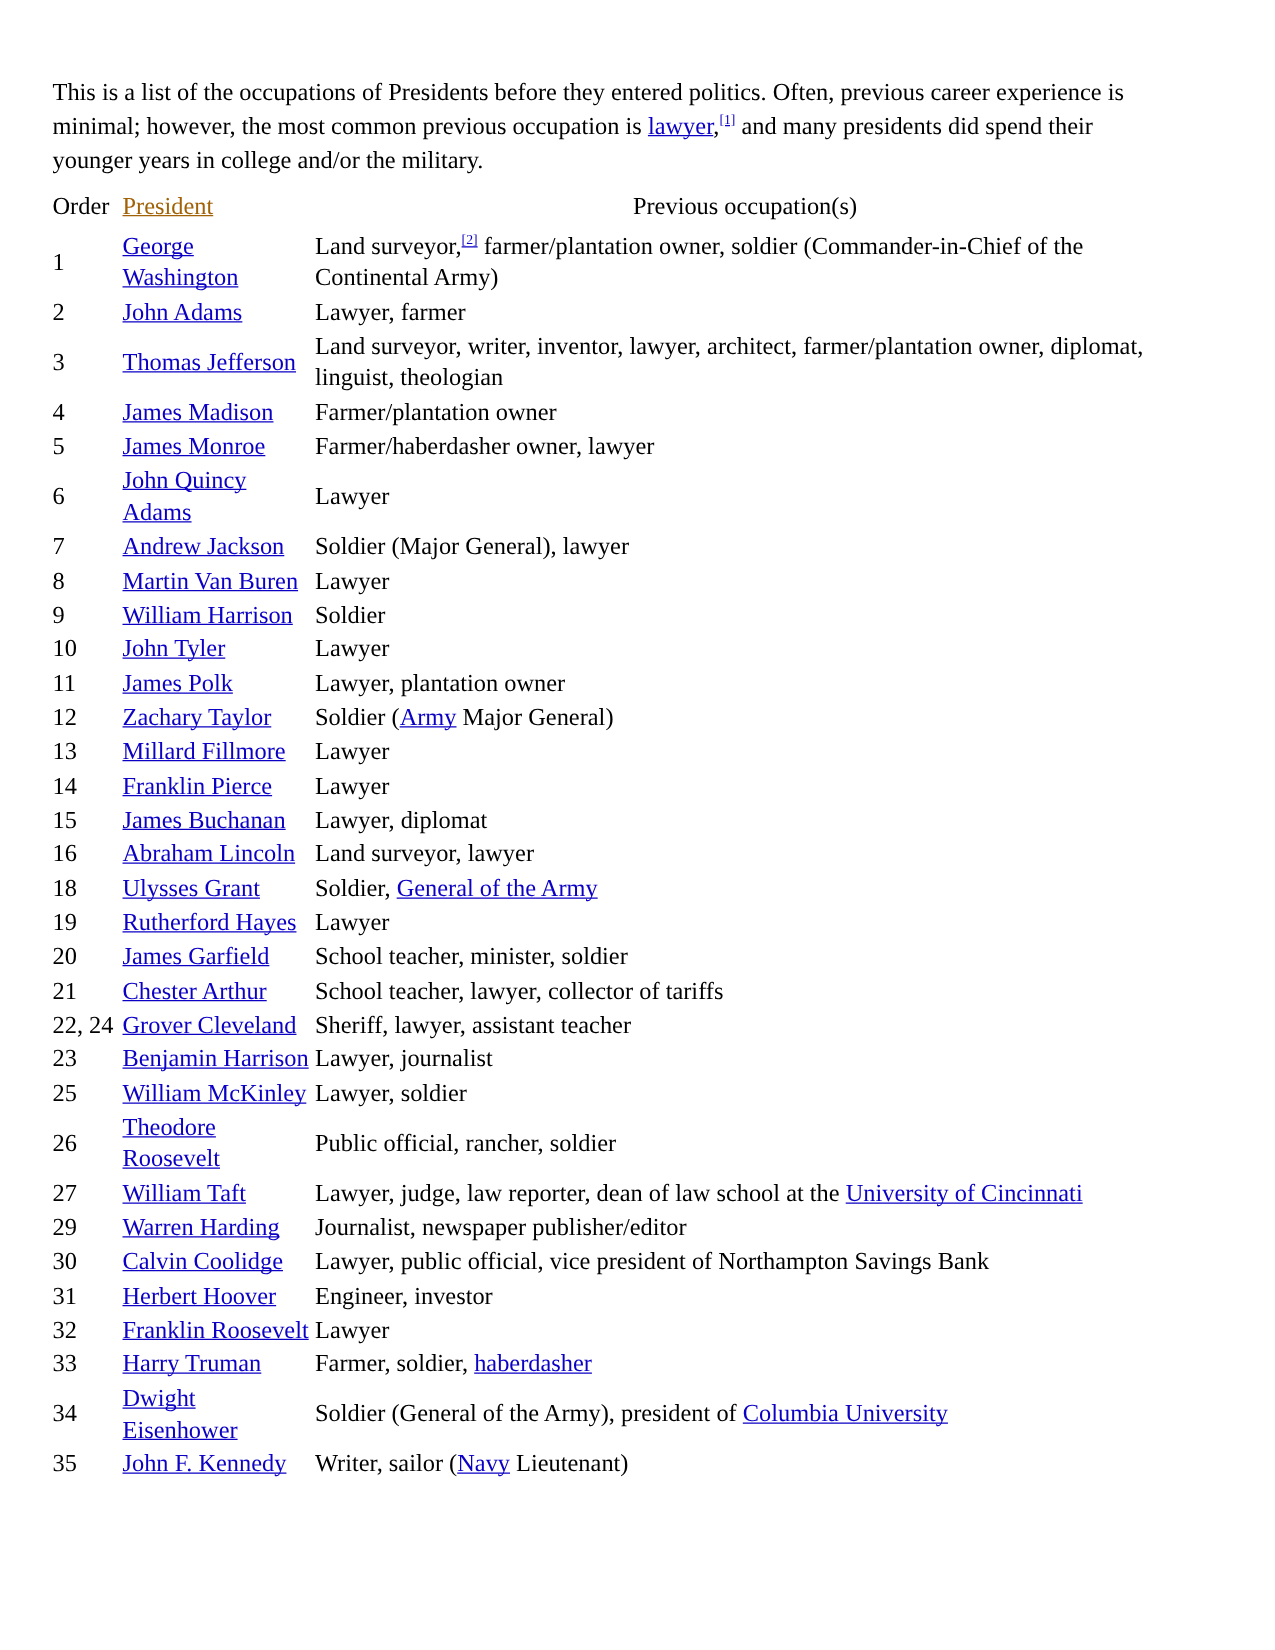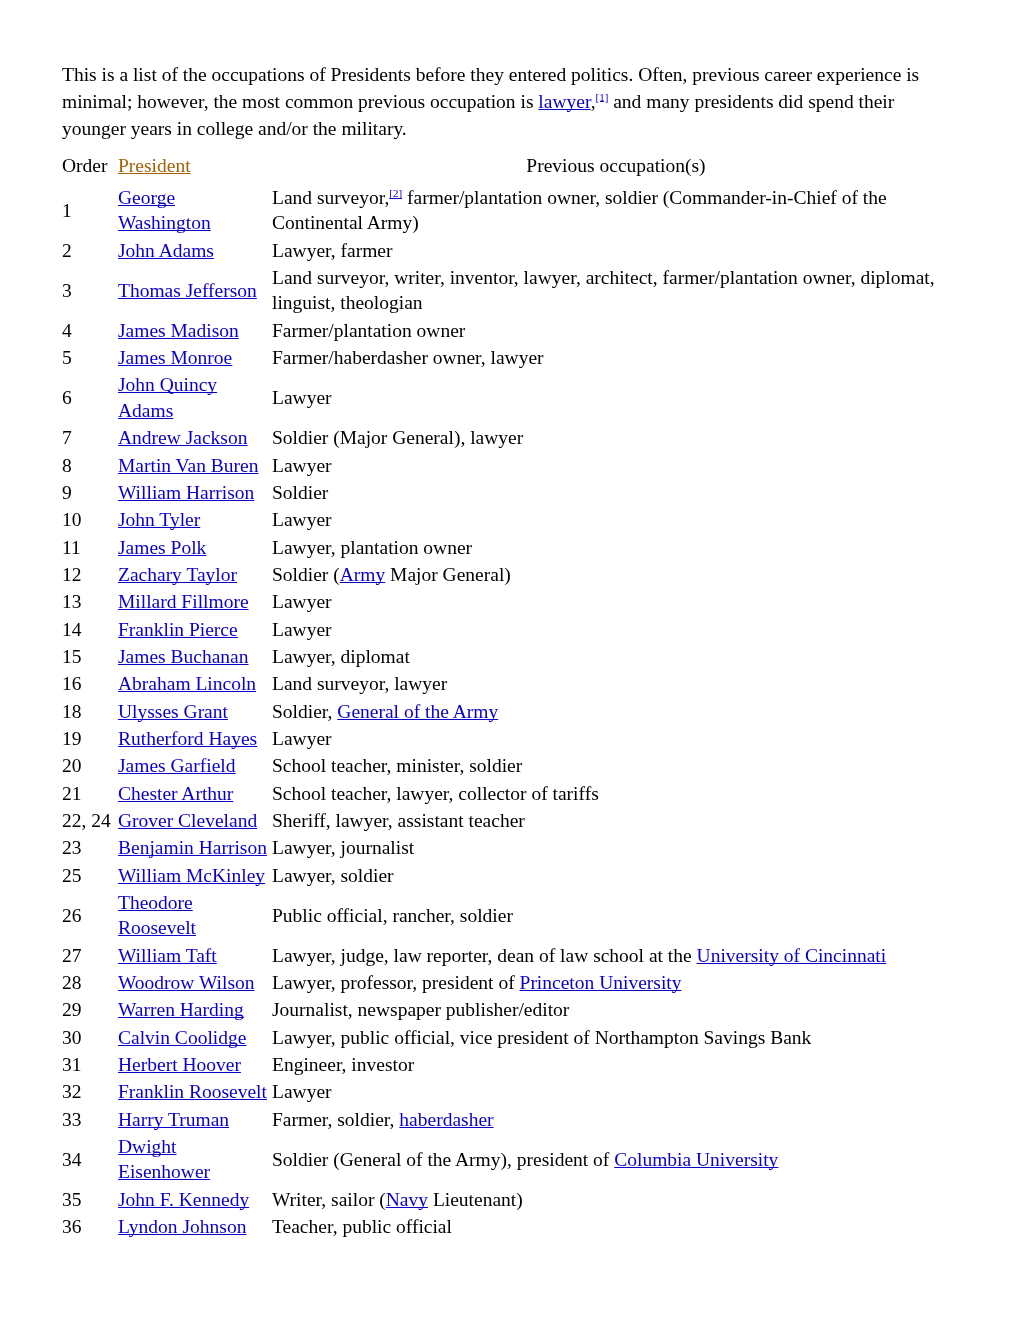--- a/index.html
+++ b/index.html
@@ -13,21 +13,21 @@
     height: 1320px;
     font-family: "Liberation Serif", "DejaVu Serif", serif;
     color: #000000;
     -webkit-font-smoothing: antialiased;
   }
   .page {
     position: relative;
     width: 1020px;
     height: 1320px;
     box-sizing: border-box;
-    padding: 62px 60px 0 62px;
+    padding: 62px 60px 0 42px;
   }
   .intro {
     font-size: 19.5px;
     line-height: 1.38;
     margin: 0 0 10px 0;
     text-align: left;
     width: 896px;
     color: #000;
   }
   a.wlink {
@@ -229,25 +229,20 @@
           <td class="c-order">26</td>
           <td class="c-pres"><a class="wlink" href="#">Theodore Roosevelt</a></td>
           <td class="c-occ"><span>Public official, rancher, soldier</span></td>
         </tr>
         <tr>
           <td class="c-order">27</td>
           <td class="c-pres"><a class="wlink" href="#">William Taft</a></td>
           <td class="c-occ"><span>Lawyer, judge, law reporter, dean of law school at the </span><a class="wlink" href="#">University of Cincinnati</a></td>
         </tr>
         <tr>
-          <td class="c-order">28</td>
-          <td class="c-pres"><a class="wlink" href="#">Woodrow Wilson</a></td>
-          <td class="c-occ"><span>Lawyer, professor, president of </span><a class="wlink" href="#">Princeton University</a></td>
-        </tr>
-        <tr>
           <td class="c-order">29</td>
           <td class="c-pres"><a class="wlink" href="#">Warren Harding</a></td>
           <td class="c-occ"><span>Journalist, newspaper publisher/editor</span></td>
         </tr>
         <tr>
           <td class="c-order">30</td>
           <td class="c-pres"><a class="wlink" href="#">Calvin Coolidge</a></td>
           <td class="c-occ"><span>Lawyer, public official, vice president of Northampton Savings Bank</span></td>
         </tr>
         <tr>
@@ -268,21 +263,16 @@
         <tr>
           <td class="c-order">34</td>
           <td class="c-pres"><a class="wlink" href="#">Dwight Eisenhower</a></td>
           <td class="c-occ"><span>Soldier (General of the Army), president of </span><a class="wlink" href="#">Columbia University</a></td>
         </tr>
         <tr>
           <td class="c-order">35</td>
           <td class="c-pres"><a class="wlink" href="#">John F. Kennedy</a></td>
           <td class="c-occ"><span>Writer, sailor (</span><a class="wlink" href="#">Navy</a><span> Lieutenant)</span></td>
         </tr>
-        <tr>
-          <td class="c-order">36</td>
-          <td class="c-pres"><a class="wlink" href="#">Lyndon Johnson</a></td>
-          <td class="c-occ"><span>Teacher, public official</span></td>
-        </tr>
       </tbody>
   </table>
 
 </div>
 
 </body></html>

